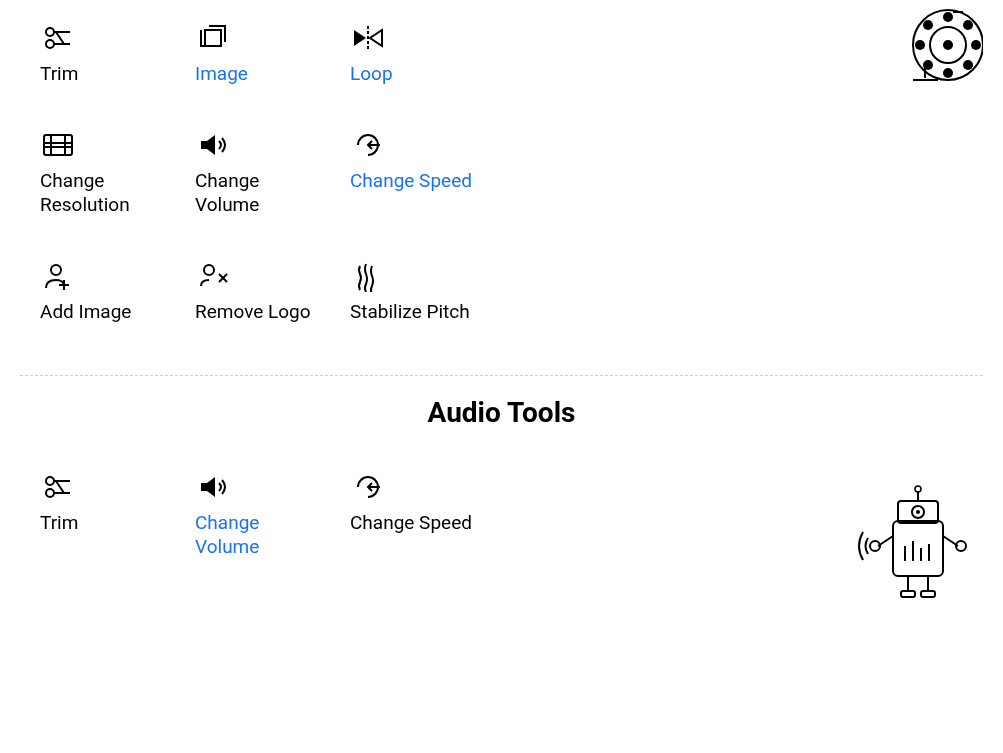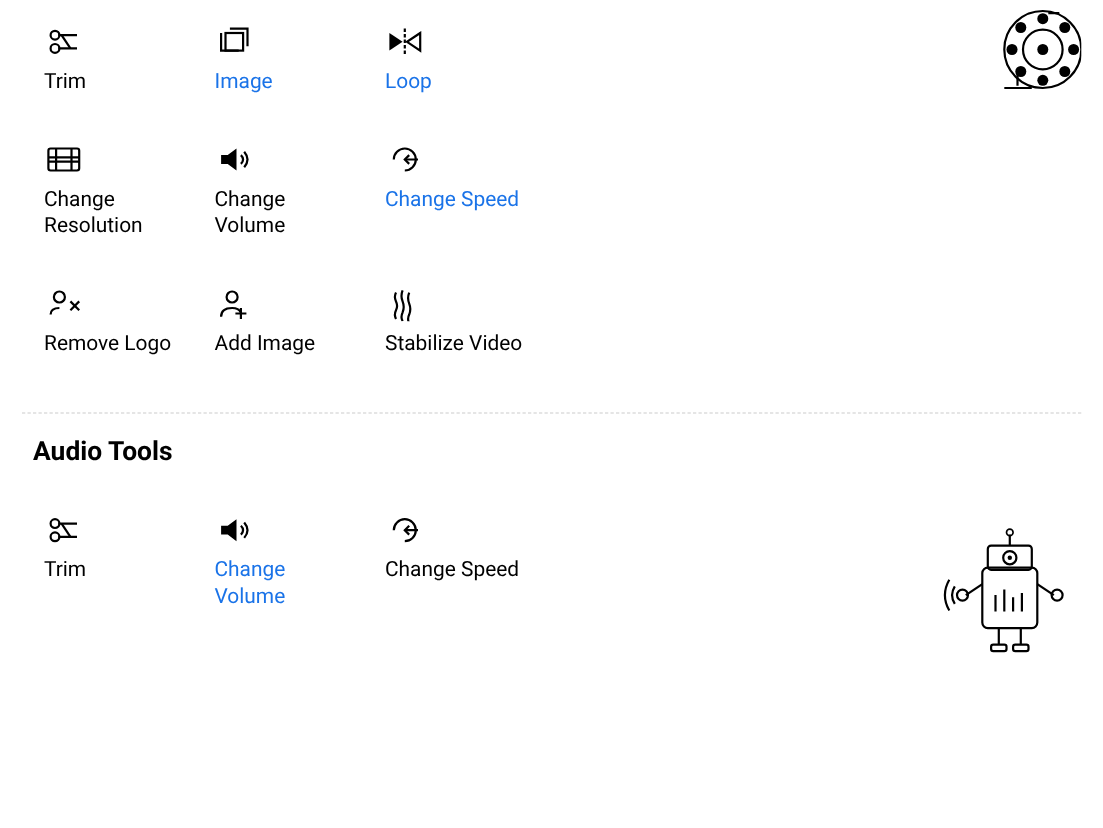--- a/index.html
+++ b/index.html
@@ -4,24 +4,25 @@
   <style>
     * { box-sizing: border-box; margin: 0; padding: 0; }
     body {
       font-family: -apple-system, BlinkMacSystemFont, 'Segoe UI', Roboto, sans-serif;
       background: #fff;
       color: #000;
       width: 1003px;
     }
 
     .section-title {
-      font-size: 24px;
+      font-size: 28px;
       font-weight: 700;
       margin-bottom: 30px;
       color: #000;
+      text-align: center;
     }
 
     .tools-grid {
       display: grid;
       grid-template-columns: repeat(4, 145px);
       gap: 20px 10px;
       margin-bottom: 20px;
     }
 
     .tool-item {
@@ -189,51 +190,51 @@
       </div>
       <span class="tool-label blue">Change Speed</span>
     </div>
   </div>
 
   <div class="tools-grid">
 
     <div class="tool-item">
       <div class="tool-icon">
         <svg viewBox="0 0 32 32" fill="none" stroke="#000" stroke-width="2">
+          <circle cx="14" cy="10" r="5"></circle>
+          <path d="M4,28 Q4,20 14,20 Q20,20 22,24"></path>
+          <line x1="22" y1="20" x2="22" y2="30"></line>
+          <line x1="17" y1="25" x2="27" y2="25"></line>
+        </svg>
+      </div>
+      <span class="tool-label">Add Image</span>
+    </div>
+
+    <div class="tool-item">
+      <div class="tool-icon">
+        <svg viewBox="0 0 32 32" fill="none" stroke="#000" stroke-width="2">
           <circle cx="12" cy="10" r="5"></circle>
           <path d="M4,26 Q4,20 12,20"></path>
           <line x1="22" y1="14" x2="30" y2="22"></line>
           <line x1="30" y1="14" x2="22" y2="22"></line>
         </svg>
       </div>
       <span class="tool-label">Remove Logo</span>
     </div>
 
-    <div class="tool-item">
-      <div class="tool-icon">
-        <svg viewBox="0 0 32 32" fill="none" stroke="#000" stroke-width="2">
-          <circle cx="14" cy="10" r="5"></circle>
-          <path d="M4,28 Q4,20 14,20 Q20,20 22,24"></path>
-          <line x1="22" y1="20" x2="22" y2="30"></line>
-          <line x1="17" y1="25" x2="27" y2="25"></line>
-        </svg>
-      </div>
-      <span class="tool-label">Add Image</span>
-    </div>
-
 
     <div class="tool-item">
       <div class="tool-icon">
         <svg viewBox="0 0 32 32" fill="none" stroke="#000" stroke-width="2">
           <path d="M8,6 Q6,10 8,14 Q10,18 8,22 Q6,26 8,30" stroke-width="2"></path>
           <path d="M14,4 Q12,9 14,14 Q16,19 14,24 Q12,28 14,32" stroke-width="2"></path>
           <path d="M20,6 Q18,11 20,16 Q22,21 20,26 Q18,30 20,34" stroke-width="2"></path>
         </svg>
       </div>
-      <span class="tool-label">Stabilize Video</span>
+      <span class="tool-label">Stabilize Pitch</span>
     </div>
   </div>
 
 </div>
 
 <hr class="divider" style="border-top: 1px dashed #ccc; margin: 0 20px;">
 
 <div class="audio-section">
 
   <div class="audio-decoration" style="position:absolute; right:20px; bottom:10px;">

